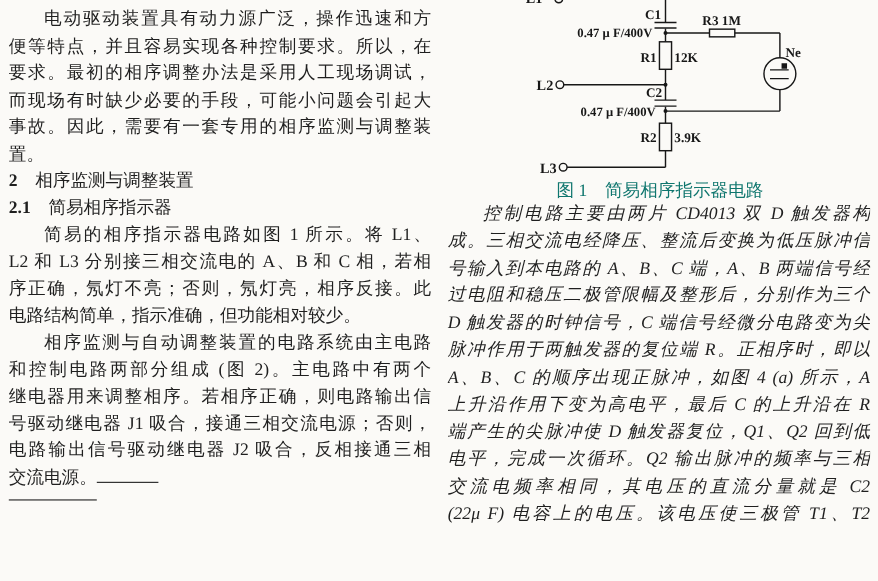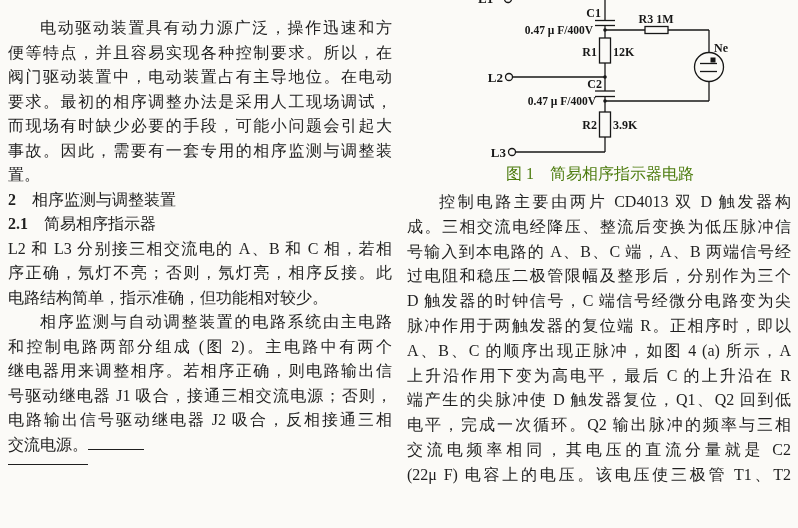--- a/index.html
+++ b/index.html
@@ -3,35 +3,35 @@
 <meta charset="utf-8">
 <style>
   html,body{margin:0;padding:0;}
   body{
     width:798px;height:528px;position:relative;overflow:hidden;
     background:#fbfaf7;
     font-family:"Liberation Serif","DejaVu Serif",serif;
     color:#1f1f1f;
   }
   .col{position:absolute;font-size:16px;}
-  #left-col{left:8px;top:16px;width:384px;}
-  #right-col{left:407px;top:190px;width:384px;}
+  #left-col{left:8px;top:6px;width:384px;}
+  #right-col{left:407px;top:183px;width:384px;font-style:italic;}
   .tline{height:24.5px;line-height:24.5px;white-space:nowrap;overflow:visible;}
   #right-col .tline{height:24.8px;line-height:24.8px;}
   .tline.just{text-align:justify;text-align-last:justify;white-space:normal;
     overflow:hidden;}
   .tline.ind{text-indent:2em;}
   .tline b{font-weight:bold;}
   .ul{border-bottom:1.5px solid #1f1f1f;padding-bottom:11px;}
   .ul-tail{display:inline-block;width:56px;height:0.95em;
     border-bottom:1.5px solid #1f1f1f;}
   #figure-area{position:absolute;left:405px;top:0;width:390px;height:163px;}
   #figure-caption{
     position:absolute;left:405px;top:164px;width:390px;height:22px;
-    text-align:center;font-size:16px;line-height:20px;color:#4d7c0f;
+    text-align:center;font-size:16px;line-height:20px;color:#0f766e;
   }
   svg text{
     font-family:"Liberation Serif","DejaVu Serif",serif;
     font-weight:bold;fill:#171717;
   }
 </style>
 </head>
 <body>
 
 <div id="figure-area">
@@ -92,27 +92,27 @@
     <text x="251" y="23" font-size="12" text-anchor="middle">R3 1M</text>
     <text x="309" y="52" font-size="12">Ne</text>
   </svg>
 </div>
 
 <div id="figure-caption">图 1　简易相序指示器电路</div>
 
 <div id="left-col" class="col">
     <div class="tline just ind">电动驱动装置具有动力源广泛，操作迅速和方</div>
     <div class="tline just">便等特点，并且容易实现各种控制要求。所以，在</div>
-    <div class="tline just">阀门驱动装置中，电动装置占有主导地位。在电动</div>
     <div class="tline just">要求。最初的相序调整办法是采用人工现场调试，</div>
     <div class="tline just">而现场有时缺少必要的手段，可能小问题会引起大</div>
     <div class="tline just">事故。因此，需要有一套专用的相序监测与调整装</div>
     <div class="tline">置。</div>
     <div class="tline"><b>2</b> 相序监测与调整装置</div>
     <div class="tline"><b>2.1</b> 简易相序指示器</div>
+    <div class="tline just ind">简易的相序指示器电路如图 1 所示。将 L1、</div>
     <div class="tline just">L2 和 L3 分别接三相交流电的 A、B 和 C 相，若相</div>
     <div class="tline just">序正确，氖灯不亮；否则，氖灯亮，相序反接。此</div>
     <div class="tline">电路结构简单，指示准确，但功能相对较少。</div>
     <div class="tline just ind">相序监测与自动调整装置的电路系统由主电路</div>
     <div class="tline just">和控制电路两部分组成 (图 2)。主电路中有两个</div>
     <div class="tline just">继电器用来调整相序。若相序正确，则电路输出信</div>
     <div class="tline just">号驱动继电器 J1 吸合，接通三相交流电源；否则，</div>
     <div class="tline just">电路输出信号驱动继电器 J2 吸合，反相接通三相</div>
     <div class="tline"><span class="ul">交流电源。</span><span class="ul-tail"></span></div>
   </div>

